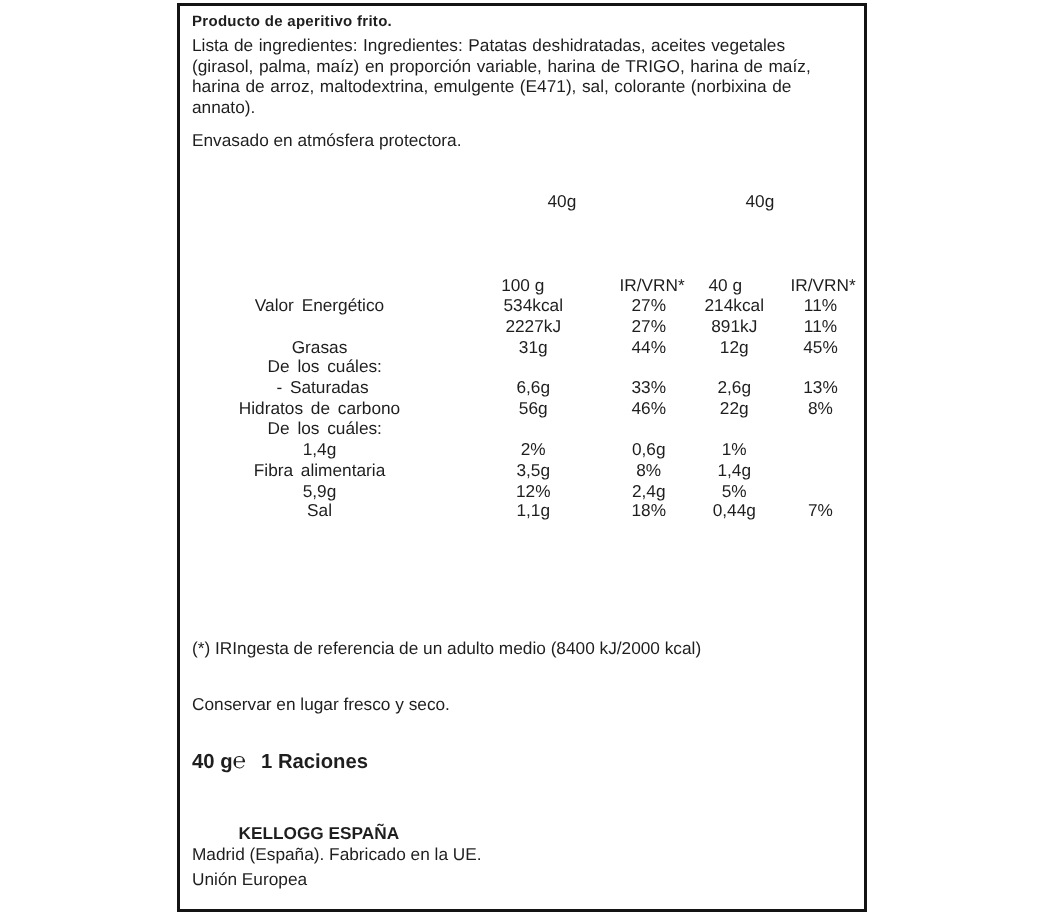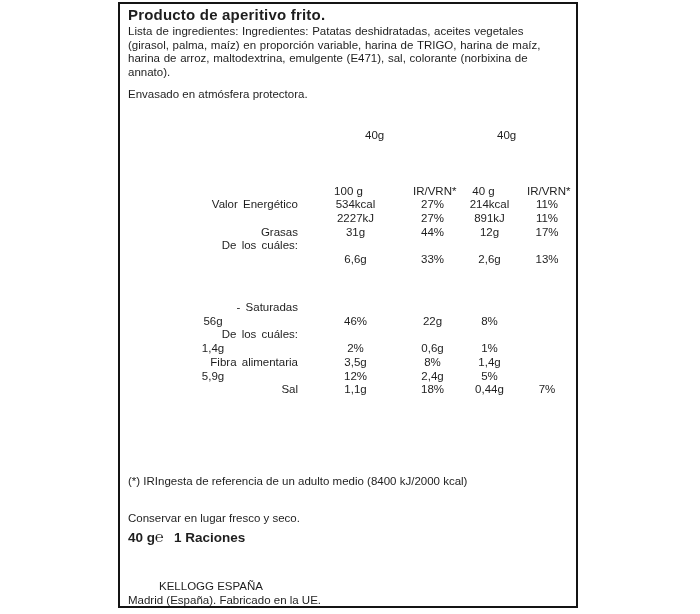--- a/index.html
+++ b/index.html
@@ -24,21 +24,21 @@
     box-sizing: border-box;
     border: 2px solid #141414;
     background: #ffffff;
     padding: 2px 8px 0 8px;
     font-size: 11.5px;
     line-height: 13.7px;
     overflow: hidden;
   }
   .title {
     margin: 0;
-    font-size: 15px;
+    font-size: 10px;
     line-height: 18px;
     font-weight: bold;
     letter-spacing: 0.2px;
   }
   .ingredients {
     margin: 1px 0 0 0;
     max-width: 438px;
     word-spacing: 0.5px;
   }
   .packaging {
@@ -58,45 +58,45 @@
   .trow {
     display: grid;
     grid-template-columns: 170px 115px 39px 75px 40px;
     line-height: 13.7px;
   }
   .trow .c {
     text-align: center;
     white-space: nowrap;
   }
   .trow .lbl {
-    text-align: right;
+    text-align: center;
     white-space: nowrap;
     word-spacing: 2px;
   }
   .trow .lbl.ind1 { padding-left: 7px; }
-  .trow .lbl.ind2 { padding-left: 4px; margin-top: 48px; }
+  .trow .lbl.ind2 { padding-left: 4px; }
   .thead .c { font-weight: normal; }
   .thead .pad1 { padding-right: 14px; }
   .thead .pad2 { padding-right: 12px; }
   .footnote { margin: 78px 0 0 0; }
   .storage  { margin: 23px 0 0 0; }
   .weight {
-    margin: 4px 0 0 0;
+    margin: 23px 0 0 0;
     font-size: 13.5px;
     line-height: 16px;
     font-weight: bold;
   }
   .weight .esign {
     font-weight: normal;
     font-size: 15px;
     margin-right: 10px;
   }
   .company { margin-top: 34px; }
   .company .cname {
-    font-weight: normal;
+    font-weight: bold;
     margin: 0;
     padding-left: 31px;
   }
   .company .addr { margin: 0; }
   .company .region { margin: 3px 0 0 0; }
 </style>
 </head>
 <body>
 
 <div class="page">
@@ -136,40 +136,41 @@
         <span class="c">27%</span>
         <span class="c">891kJ</span>
         <span class="c">11%</span>
       </div>
 
       <div class="trow">
         <span class="lbl">Grasas</span>
         <span class="c">31g</span>
         <span class="c">44%</span>
         <span class="c">12g</span>
-        <span class="c">17%</span>
+        <span class="c">45%</span>
       </div>
 
       <div class="trow">
         <span class="lbl ind1">De los cuáles:</span>
         <span class="c"></span>
         <span class="c"></span>
         <span class="c"></span>
         <span class="c"></span>
       </div>
 
       <div class="trow">
         <span class="lbl ind2">- Saturadas</span>
         <span class="c">6,6g</span>
         <span class="c">33%</span>
         <span class="c">2,6g</span>
         <span class="c">13%</span>
       </div>
 
       <div class="trow">
+        <span class="lbl">Hidratos de carbono</span>
         <span class="c">56g</span>
         <span class="c">46%</span>
         <span class="c">22g</span>
         <span class="c">8%</span>
       </div>
 
       <div class="trow">
         <span class="lbl ind1">De los cuáles:</span>
         <span class="c"></span>
         <span class="c"></span>

